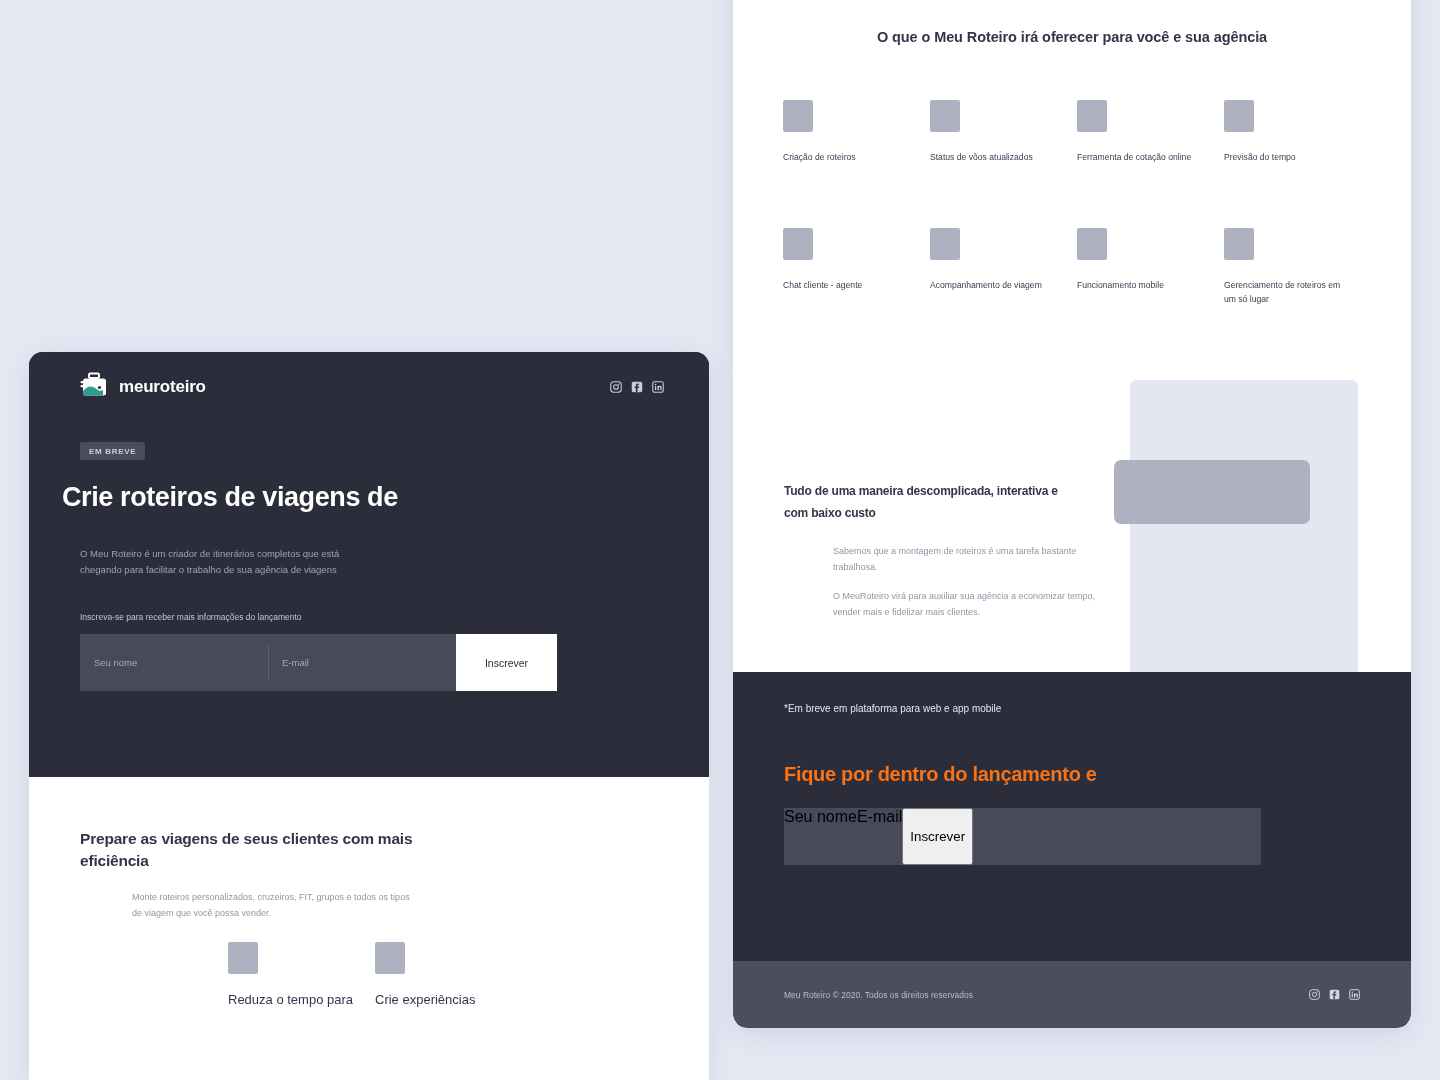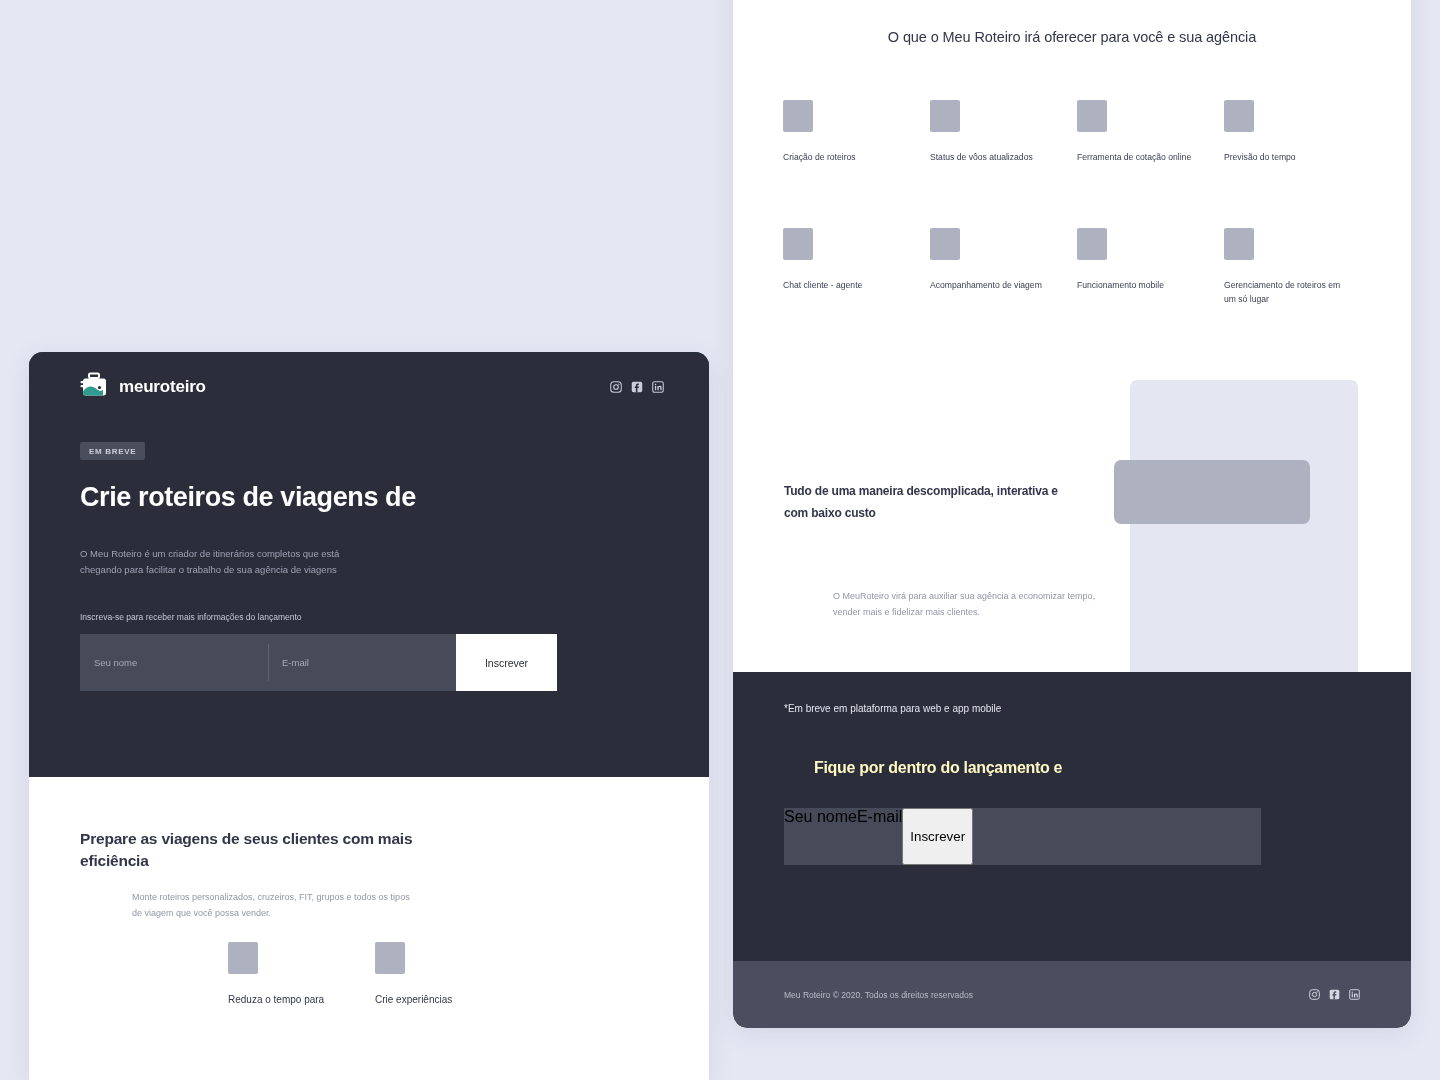--- a/index.html
+++ b/index.html
@@ -72,21 +72,21 @@
     background: #4a4d5c;
     color: #c9ccd8;
     font-size: 8px;
     font-weight: bold;
     letter-spacing: 0.7px;
     padding: 5px 9px 4px;
     border-radius: 2px;
   }
   .hero-title {
     position: absolute;
-    left: 51px;
+    left: 33px;
     top: 112px;
     color: #ffffff;
     font-size: 27px;
     font-weight: bold;
     letter-spacing: -0.4px;
     text-align: center;
   }
   .hero-sub {
     position: absolute;
     left: 51px;
@@ -179,21 +179,21 @@
   .feature-strip .feat { width: 147px; }
   .feat-box {
     width: 30px;
     height: 32px;
     background: #aeb2c0;
     border-radius: 2px;
   }
   .feat-label {
     margin-top: 19px;
     color: #33364a;
-    font-size: 10px;
+    font-size: 13px;
     line-height: 14px;
     font-weight: 500;
   }
 
   
   #right-panel {
     position: absolute;
     left: 733px;
     top: -44px;
     width: 678px;
@@ -204,21 +204,21 @@
     box-shadow: 0 6px 26px rgba(60, 64, 100, 0.10);
   }
   .r-head {
     position: absolute;
     left: 0;
     right: 0;
     top: 58px;
     text-align: center;
     color: #33364a;
     font-size: 14.5px;
-    font-weight: normal;
+    font-weight: bold;
     line-height: 22px;
     letter-spacing: -0.1px;
   }
   .offer-grid {
     position: absolute;
     left: 50px;
     top: 144px;
     width: 610px;
     display: grid;
     grid-template-columns: repeat(4, 147px);
@@ -301,25 +301,24 @@
     position: absolute;
     left: 51px;
     top: 31px;
     color: #e4e6ef;
     font-size: 10px;
   }
   .cta-title {
     position: absolute;
     left: 51px;
     top: 74px;
-    color: #fef9c3;
-    font-size: 16px;
+    color: #f97316;
+    font-size: 20px;
     font-weight: bold;
     letter-spacing: -0.3px;
-    margin-left: 30px;
   }
   .cta-form {
     position: absolute;
     left: 51px;
     top: 136px;
     width: 477px;
     height: 57px;
     display: flex;
     background: #474a59;
   }
@@ -453,20 +452,21 @@
         <div class="obox"></div>
         <div class="olabel">Funcionamento mobile</div>
       </div>
       <div class="offer-cell">
         <div class="obox"></div>
         <div class="olabel">Gerenciamento de roteiros em um só lugar</div>
       </div>
     </div>
 
     <h2 class="mid-title">Tudo de uma maneira descomplicada, interativa e com baixo custo</h2>
+    <p class="mid-p1">Sabemos que a montagem de roteiros é uma tarefa bastante trabalhosa.</p>
     <p class="mid-p2">O MeuRoteiro virá para auxiliar sua agência a economizar tempo, vender mais e fidelizar mais clientes.</p>
 
     <div class="lav-card"></div>
     <div class="gray-bar"></div>
 
     <div class="cta-dark">
       <div class="cta-note">*Em breve em plataforma para web e app mobile</div>
       <h2 class="cta-title">Fique por dentro do lançamento e</h2>
       <div class="cta-form">
         <div class="field">Seu nome</div>

